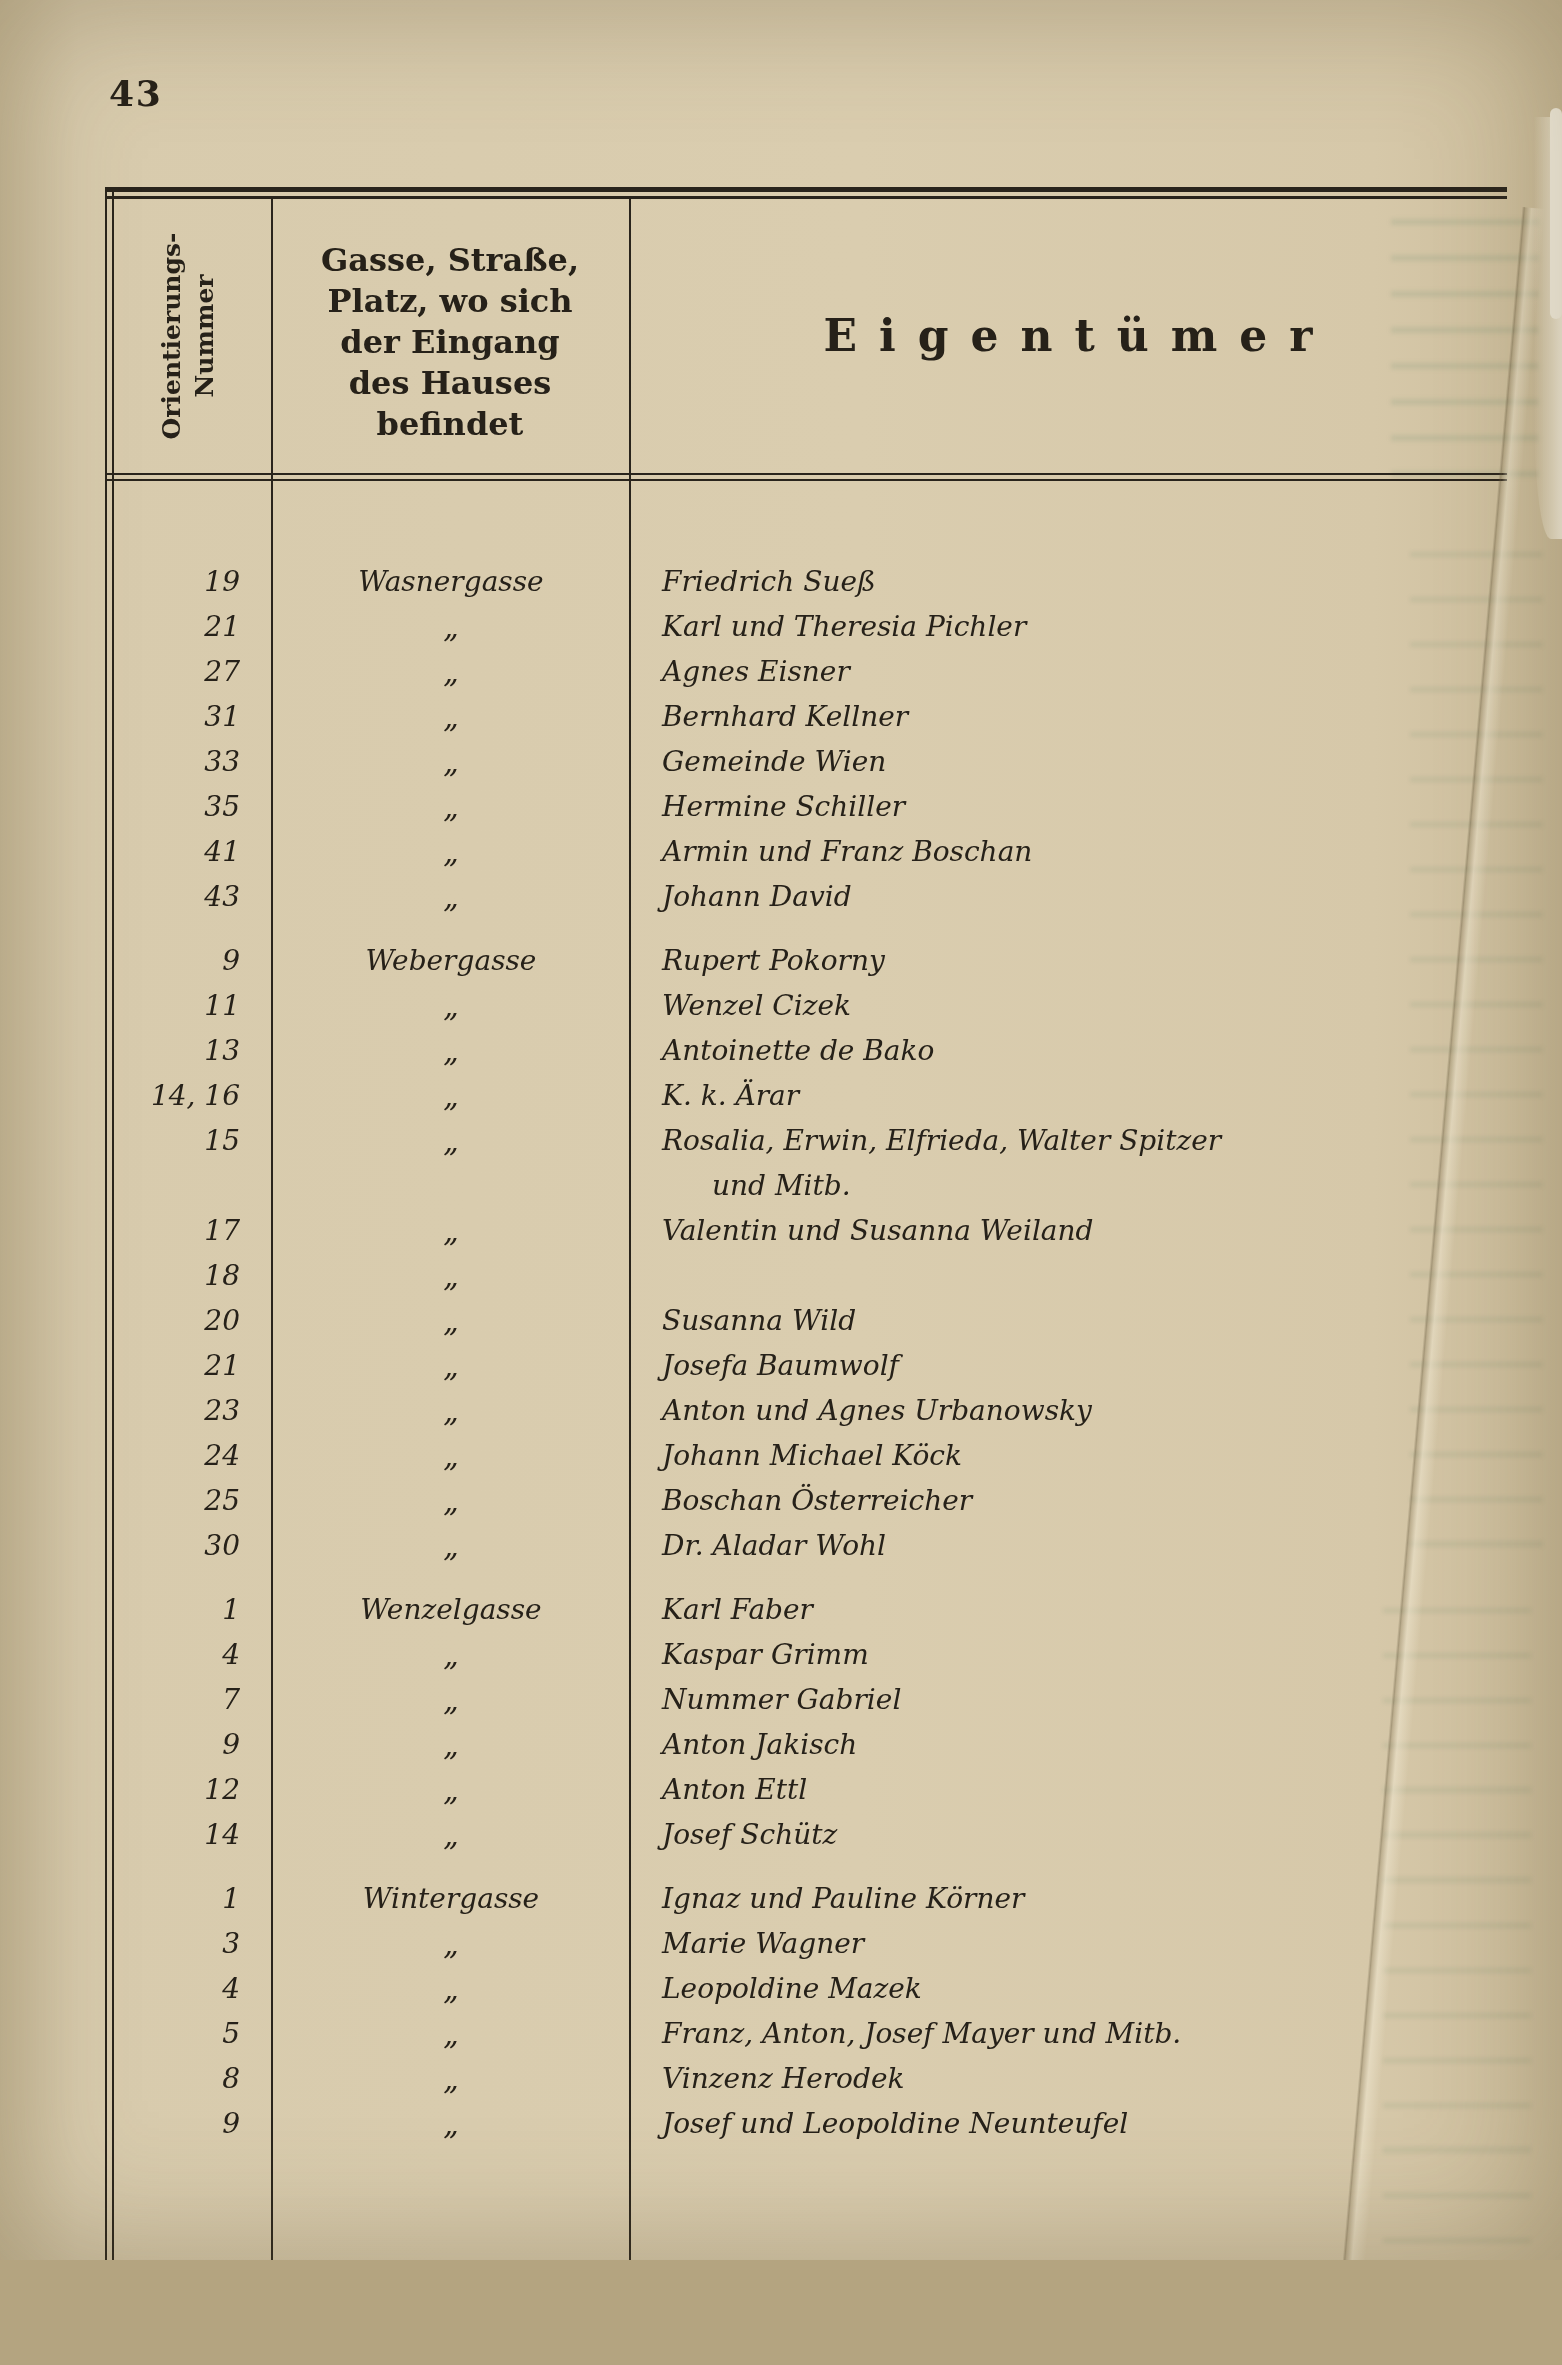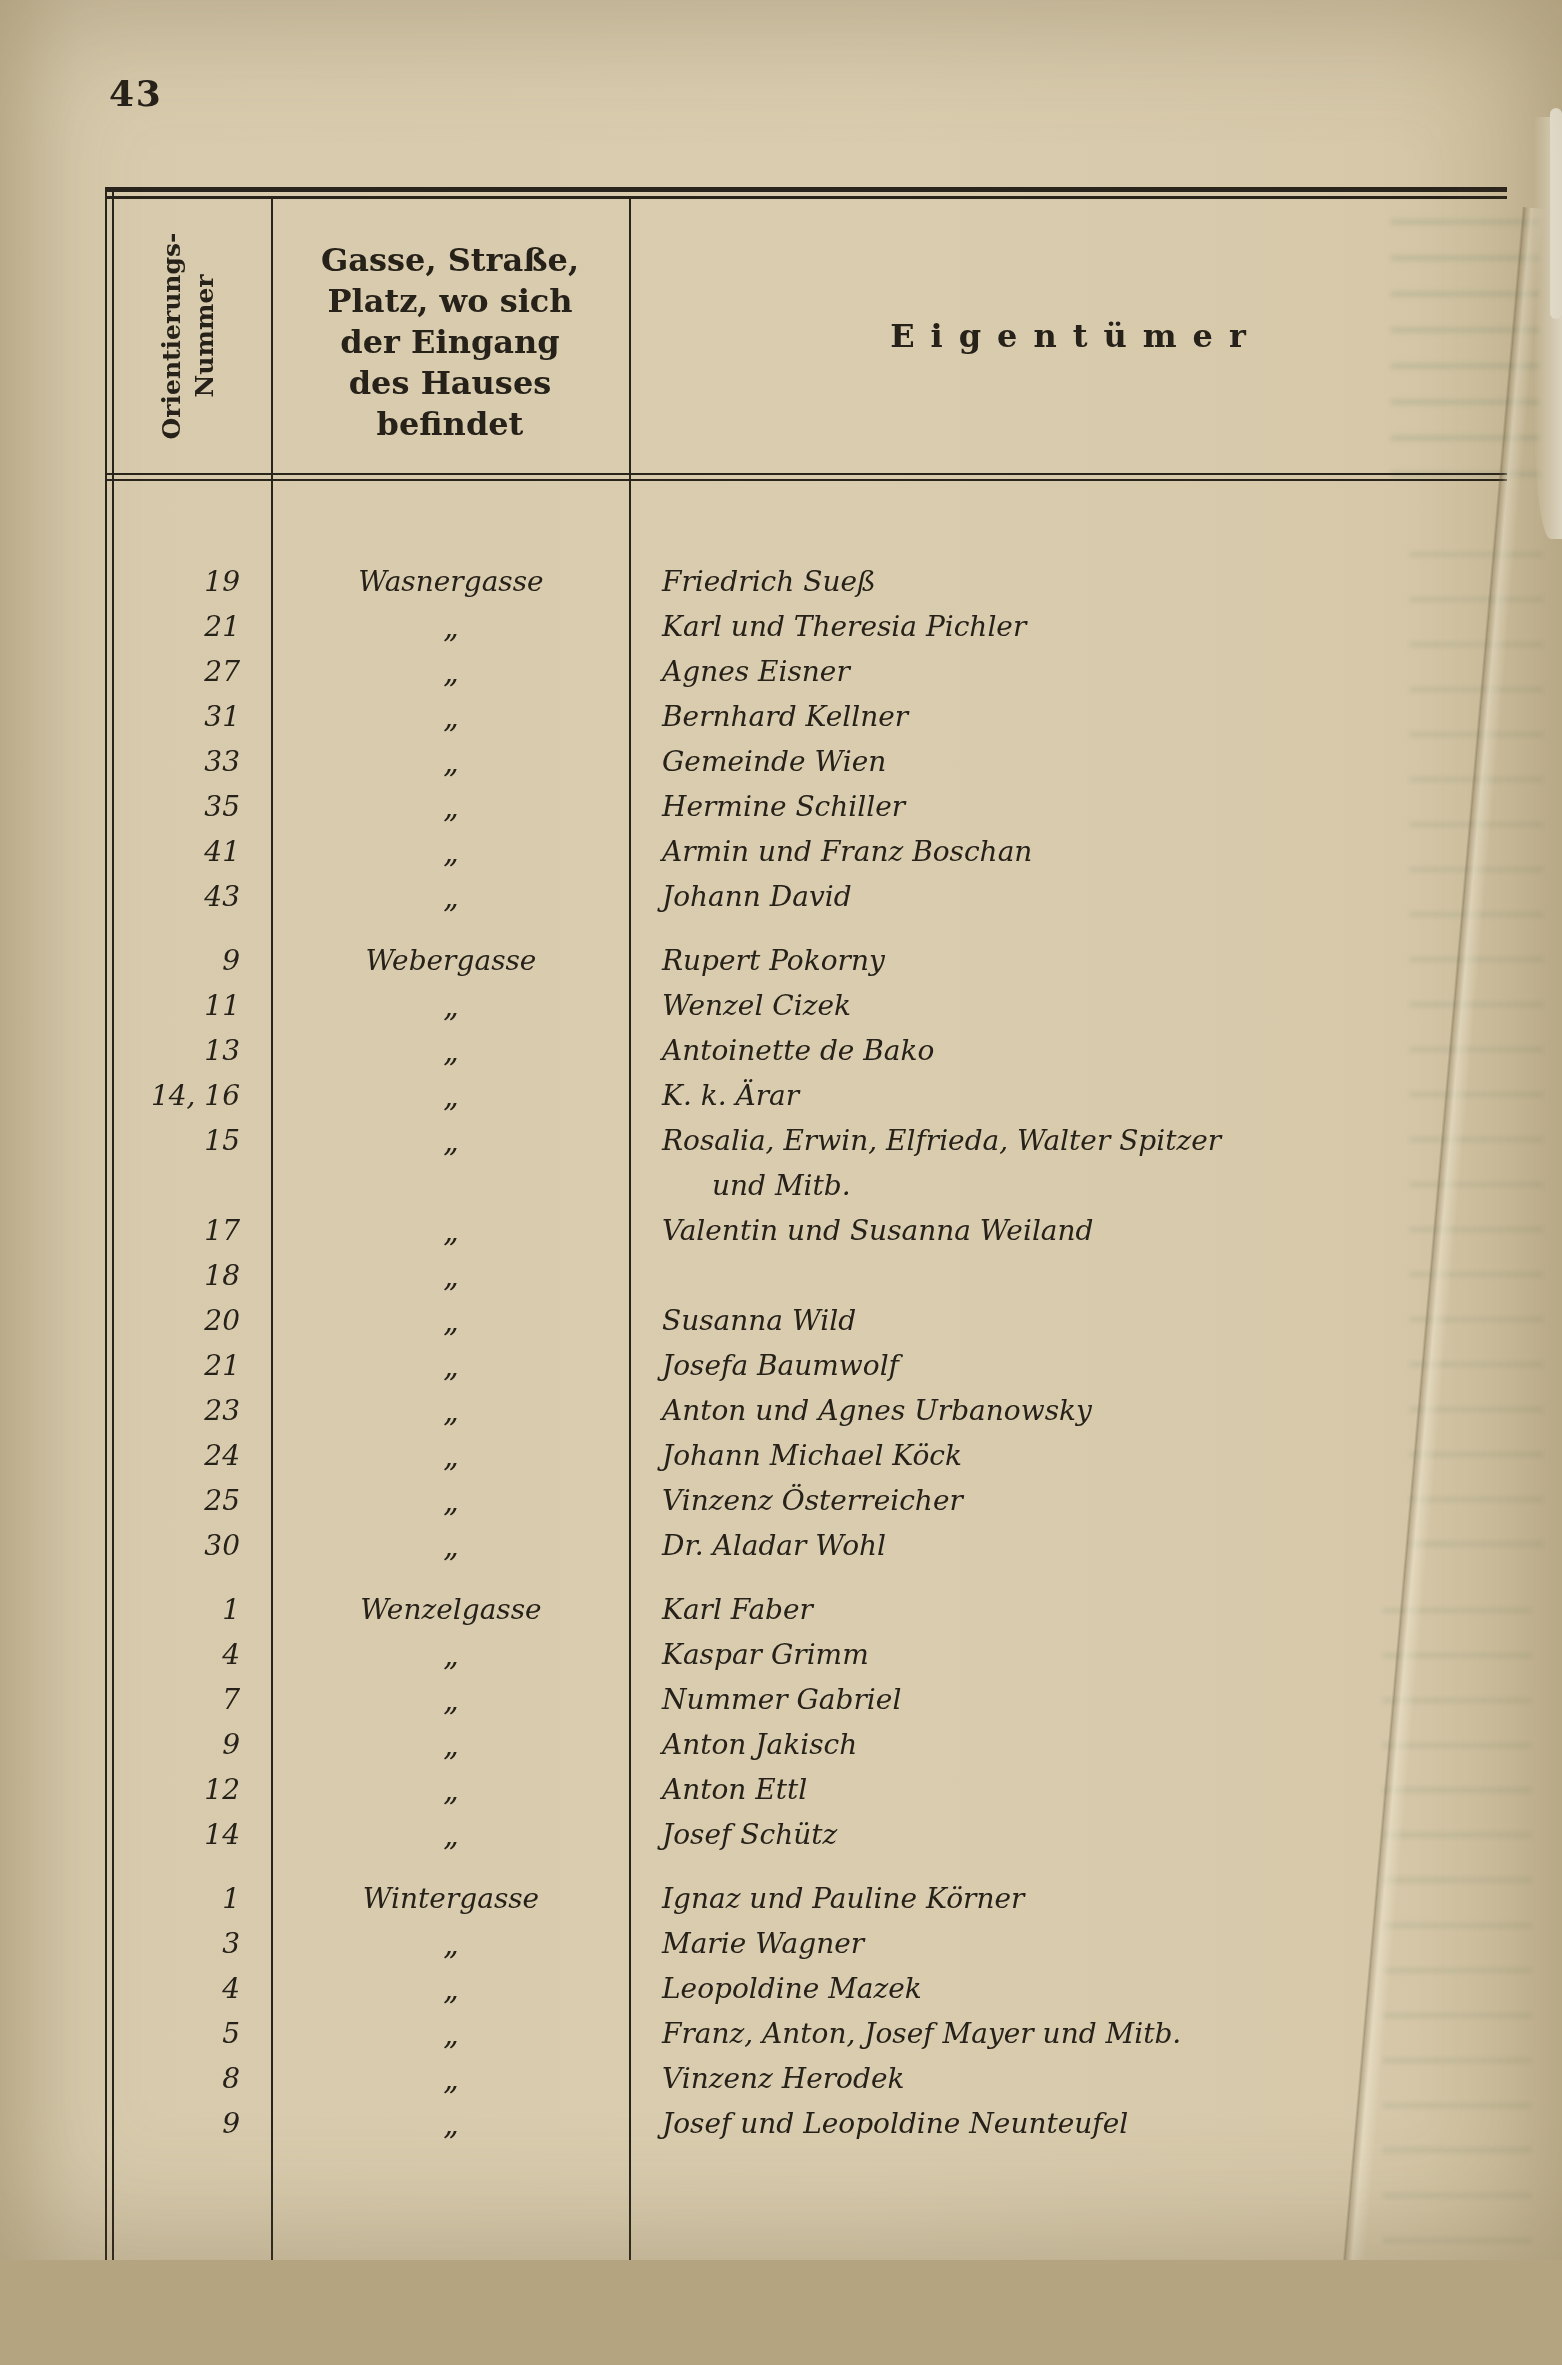--- a/index.html
+++ b/index.html
@@ -34,21 +34,21 @@
   .h1 { width:166px; position:relative; }
   .h1 .rot {
     position:absolute; left:50%; top:50%;
     transform:translate(-50%,-50%) rotate(-90deg);
     font-weight:bold; font-size:25px; line-height:33px;
     text-align:center; white-space:nowrap;
   }
   .h2 { width:358px; box-sizing:border-box; padding-top:41px;
         font-weight:bold; font-size:32px; line-height:41px; text-align:center; }
   .h3 { flex:1; display:flex; align-items:center; justify-content:center;
-        font-size:32px; font-weight:bold; letter-spacing:.5em; text-indent:.5em; white-space:nowrap; }
+        font-size:44px; font-weight:bold; letter-spacing:.5em; text-indent:.5em; white-space:nowrap; }
 
   .tbody { position:absolute; left:0; top:295px; width:1402px; padding-top:58px; z-index:2;font-style:italic; }
   .row { display:flex; line-height:45px; font-size:28px; position:relative; z-index:2; }
   .row.group-start { margin-top:19px; }
   .c1 { flex:0 0 169px; margin-left:-34px; text-align:right; white-space:nowrap; }
   .c2 { flex:0 0 422px; text-align:center; }
   .c2.ditto { font-size:30px; }
   .c3 { flex:1; padding-right:6.2px; }
   .owner2 { padding-left:50px; }
 
@@ -204,21 +204,21 @@
           <div class="c3"><span>Anton und Agnes Urbanowsky</span></div>
         </div>
         <div class="row">
           <div class="c1">24</div>
           <div class="c2 ditto">„</div>
           <div class="c3"><span>Johann Michael Köck</span></div>
         </div>
         <div class="row">
           <div class="c1">25</div>
           <div class="c2 ditto">„</div>
-          <div class="c3"><span>Vinzenz Österreicher</span></div>
+          <div class="c3"><span>Boschan Österreicher</span></div>
         </div>
         <div class="row">
           <div class="c1">30</div>
           <div class="c2 ditto">„</div>
           <div class="c3"><span>Dr. Aladar Wohl</span></div>
         </div>
         <div class="row group-start">
           <div class="c1">1</div>
           <div class="c2">Wenzelgasse</div>
           <div class="c3"><span>Karl Faber</span></div>

